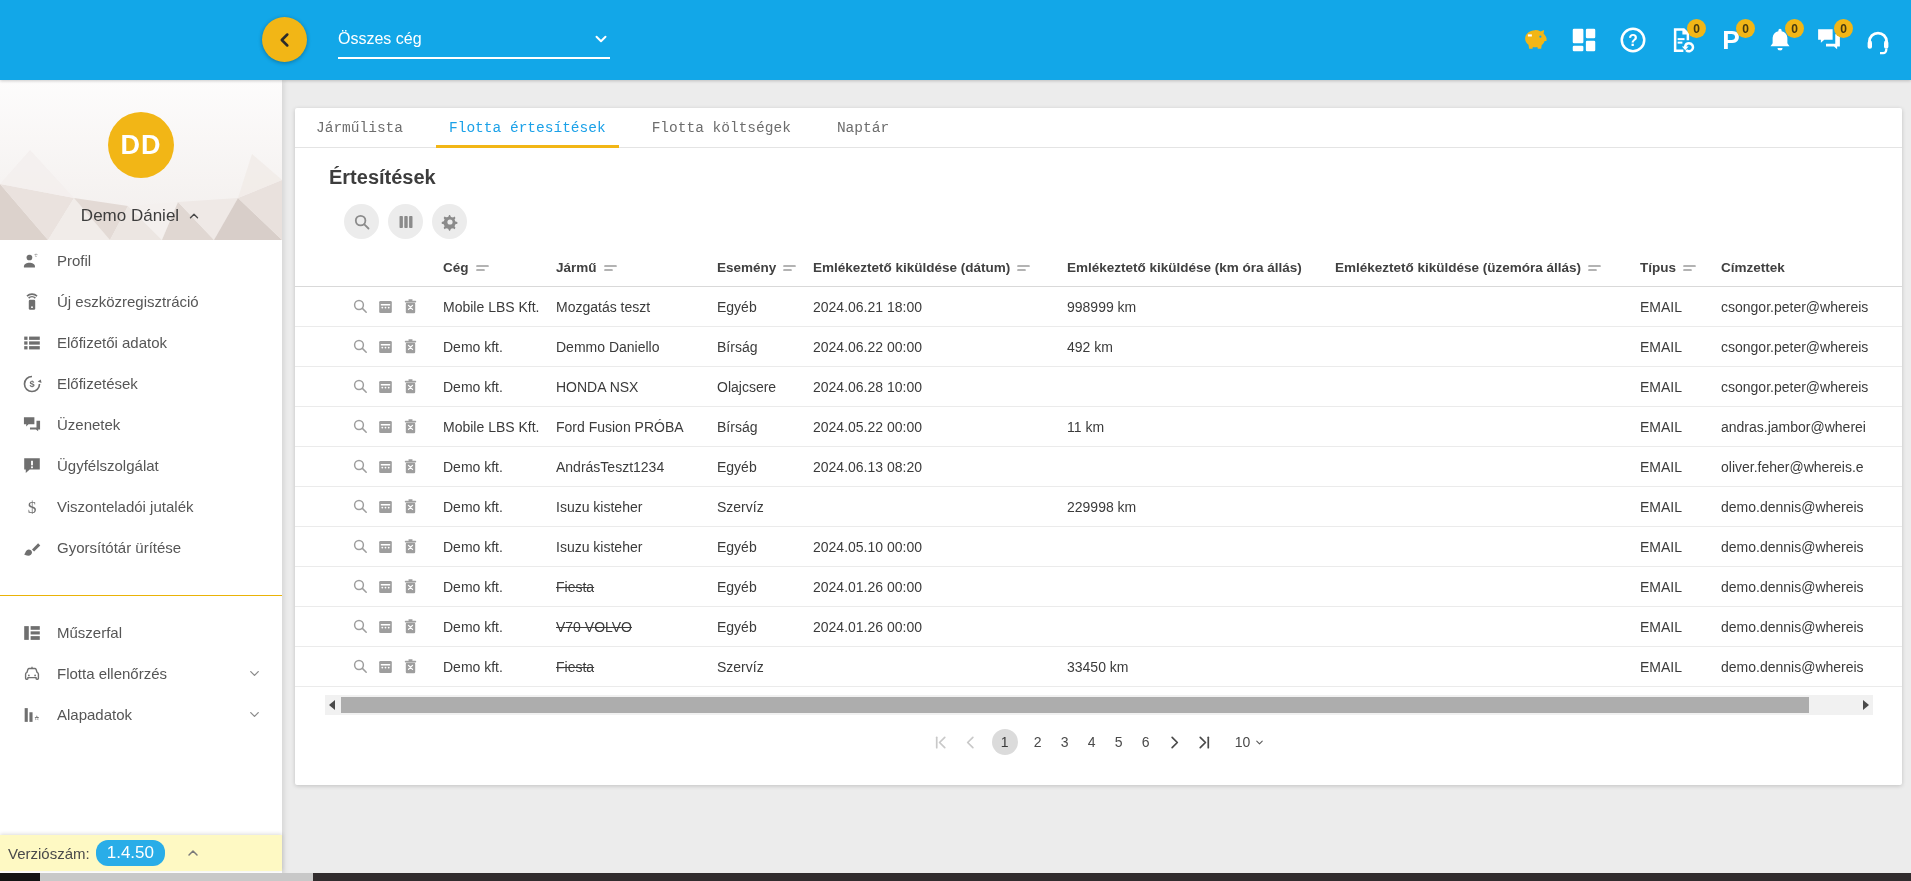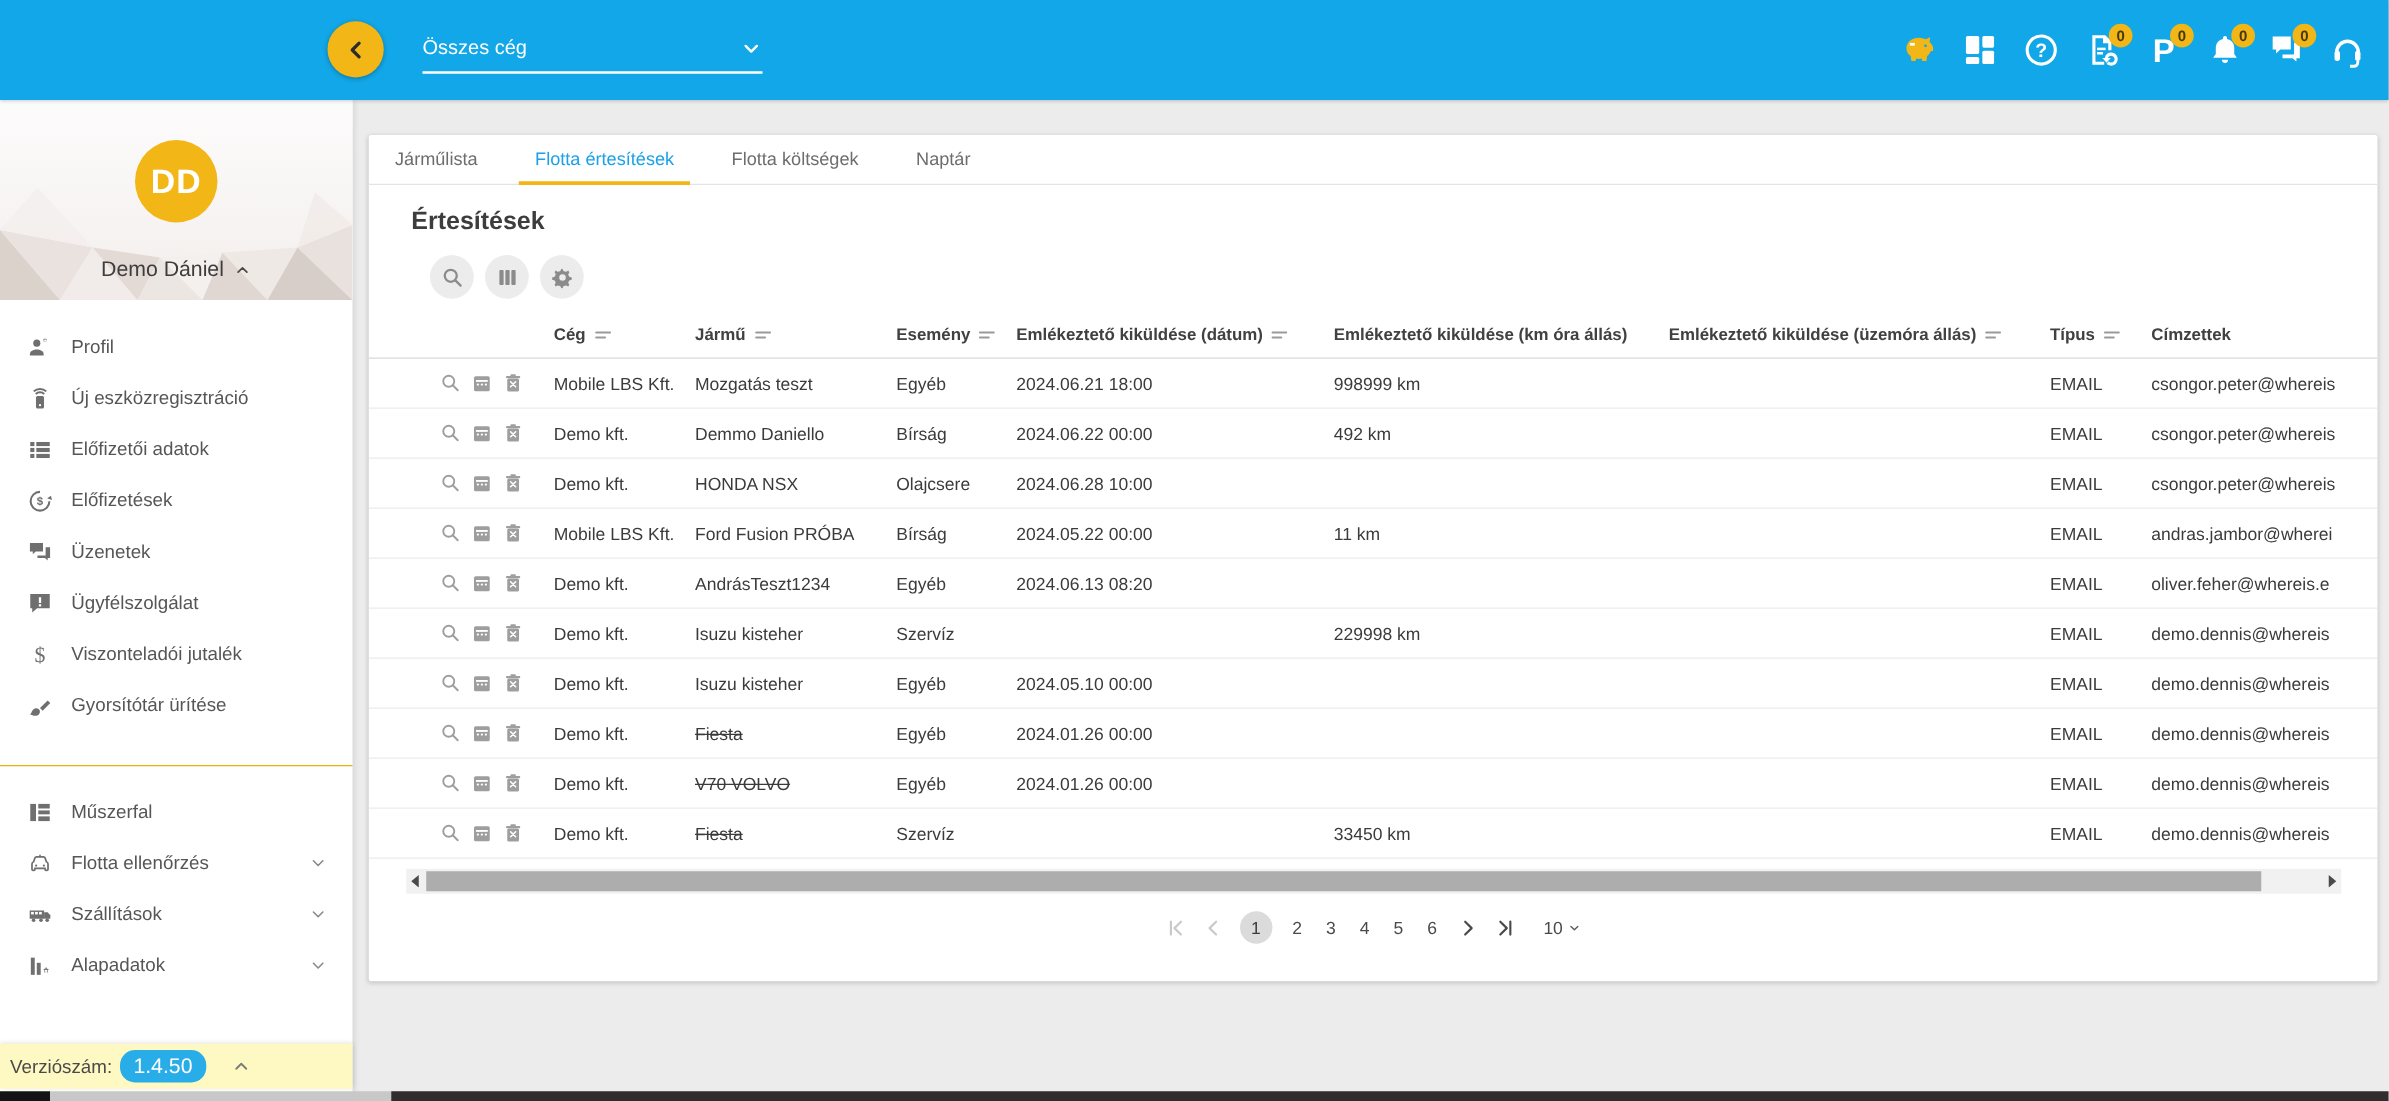--- a/index.html
+++ b/index.html
@@ -20,38 +20,38 @@
   .tb-icon{ position:relative; width:34px; height:34px; display:flex; align-items:center; justify-content:center; cursor:pointer; }
   .tb-icon svg{ width:30px; height:30px; }
   .tb-badge{ position:absolute; top:-4px; right:-7px; width:19px; height:19px; border-radius:50%; background:#F2B616; color:#463a10; font-size:12px; font-weight:bold; display:flex; align-items:center; justify-content:center; }
 
   
   .sidebar{ position:absolute; top:80px; left:0; width:282px; bottom:0; background:#fff; box-shadow:2px 0 5px rgba(0,0,0,.10); z-index:10; }
   .profile{ position:relative; height:160px; background:linear-gradient(180deg,#fdfcfc 0%,#f2eeec 100%); overflow:hidden; }
   .profile .poly{ position:absolute; left:0; bottom:0; width:282px; height:160px; }
   .avatar{ position:absolute; left:108px; top:32px; width:66px; height:66px; border-radius:50%; background:#F2B616; color:#fff; font-size:27px; font-weight:bold; letter-spacing:1px; display:flex; align-items:center; justify-content:center; }
   .profile-name{ position:absolute; bottom:14px; width:100%; display:flex; justify-content:center; align-items:center; gap:8px; font-size:17px; color:#3d3d3d; cursor:pointer; }
-  .menu{ padding-top:17px; }
+  .menu{ }
   .menu.secondary{ padding-top:16px; border-top:1px solid #eab308; margin-top:27px; }
   .menu-item{ height:41px; display:flex; align-items:center; padding-left:21px; cursor:pointer; }
   .mi-icon{ width:22px; height:22px; margin-right:14px; color:#6f6f6f; }
   .mi-icon svg{ width:22px; height:22px; }
   .mi-label{ font-size:15px; color:#565656; }
   .mi-expand{ margin-left:auto; margin-right:20px; color:#8a8a8a; }
   .version-bar{ position:absolute; bottom:10px; left:0; width:282px; height:36px; background:#fef9c3; box-shadow:0 -1px 4px rgba(0,0,0,.14); display:flex; align-items:center; padding-left:8px; z-index:5; }
   .version-label{ font-size:15px; color:#4a4a4a; }
   .version-pill{ margin-left:6px; background:#29ADE8; color:#fff; font-size:17px; padding:3px 11px; border-radius:12px; }
   .version-chevron{ position:absolute; left:185px; color:#7a7a7a; cursor:pointer; }
 
   
   .main{ position:absolute; left:282px; top:80px; right:0; bottom:0; background:#ececec; }
   .card{ position:absolute; left:13px; top:28px; width:1607px; height:677px; background:#fff; border-radius:2px; box-shadow:0 1px 4px rgba(0,0,0,.18); overflow:hidden; }
 
   .tabs{ height:40px; border-bottom:1px solid #e4e4e4; display:flex; padding-left:8px; }
-  .tab{ padding:0 13px; margin-right:20px; display:flex; align-items:center; font-size:14.5px; color:#6d6d6d; position:relative; cursor:pointer; white-space:nowrap; }
+  .tab{ padding:0 13px; margin-right:20px; display:flex; align-items:center; font-size:14.5px; color:#6d6d6d; position:relative; cursor:pointer; white-space:nowrap;font-family:Liberation Mono, monospace; }
   .tab.active{ color:#1BA1E8; }
   .tab.active::after{ content:""; position:absolute; left:0; right:0; bottom:-1px; height:3px; background:#F2B616; }
 
   .panel-head{ position:relative; height:101px; }
   .section-title{ position:absolute; left:34px; top:18px; font-size:20px; font-weight:bold; color:#3d3d3d; }
   .toolbar{ position:absolute; left:49px; top:56px; display:flex; gap:9px; }
   .tool-btn{ width:35px; height:35px; border-radius:50%; background:#ececec; border:none; display:flex; align-items:center; justify-content:center; color:#8b8b8b; cursor:pointer; }
   .tool-btn svg{ width:18px; height:18px; }
 
   .grid-row{ display:grid; grid-template-columns:98px 113px 161px 96px 254px 268px 305px 81px 1fr; padding-left:50px; align-items:center; }
@@ -309,40 +309,20 @@
         <span class="mi-label">Flotta ellenőrzés</span>
         <span class="mi-expand">
           <svg width="15" height="15" viewBox="0 0 24 24">
             <path d="M6 9l6 6 6-6" stroke="currentColor" stroke-width="2.1" fill="none" stroke-linecap="round" stroke-linejoin="round"></path>
           </svg>
         </span>
       </div>
       <div class="menu-item">
         <span class="mi-icon">
           <svg viewBox="0 0 24 24" fill="currentColor">
-            <path d="M3 8h12.6v7.2H3z"></path>
-            <path d="M15.6 9.6h3.1l2.3 2.6v3h-5.4z"></path>
-            <circle cx="6.4" cy="16.6" r="1.6"></circle>
-            <circle cx="12.9" cy="16.6" r="1.6"></circle>
-            <circle cx="18.3" cy="16.6" r="1.6"></circle>
-            <rect x="4.2" y="9.3" width="2.4" height="2.2" fill="#fff"></rect>
-            <rect x="7.7" y="9.3" width="2.4" height="2.2" fill="#fff"></rect>
-            <rect x="11.2" y="9.3" width="2.4" height="2.2" fill="#fff"></rect>
-          </svg>
-        </span>
-        <span class="mi-label">Szállítások</span>
-        <span class="mi-expand">
-          <svg width="15" height="15" viewBox="0 0 24 24">
-            <path d="M6 9l6 6 6-6" stroke="currentColor" stroke-width="2.1" fill="none" stroke-linecap="round" stroke-linejoin="round"></path>
-          </svg>
-        </span>
-      </div>
-      <div class="menu-item">
-        <span class="mi-icon">
-          <svg viewBox="0 0 24 24" fill="currentColor">
             <rect x="4" y="4.5" width="3.4" height="15"></rect>
             <rect x="9.2" y="9" width="3.4" height="10.5"></rect>
             <path d="M17.3 12.4l.7 1.7 1.8.3-1.2 1.4.3 1.8-1.6-.9-1.6.9.3-1.8-1.2-1.4 1.8-.3z"></path>
             <circle cx="17.3" cy="16.1" r="1" fill="#fff"></circle>
           </svg>
         </span>
         <span class="mi-label">Alapadatok</span>
         <span class="mi-expand">
           <svg width="15" height="15" viewBox="0 0 24 24">
             <path d="M6 9l6 6 6-6" stroke="currentColor" stroke-width="2.1" fill="none" stroke-linecap="round" stroke-linejoin="round"></path>

